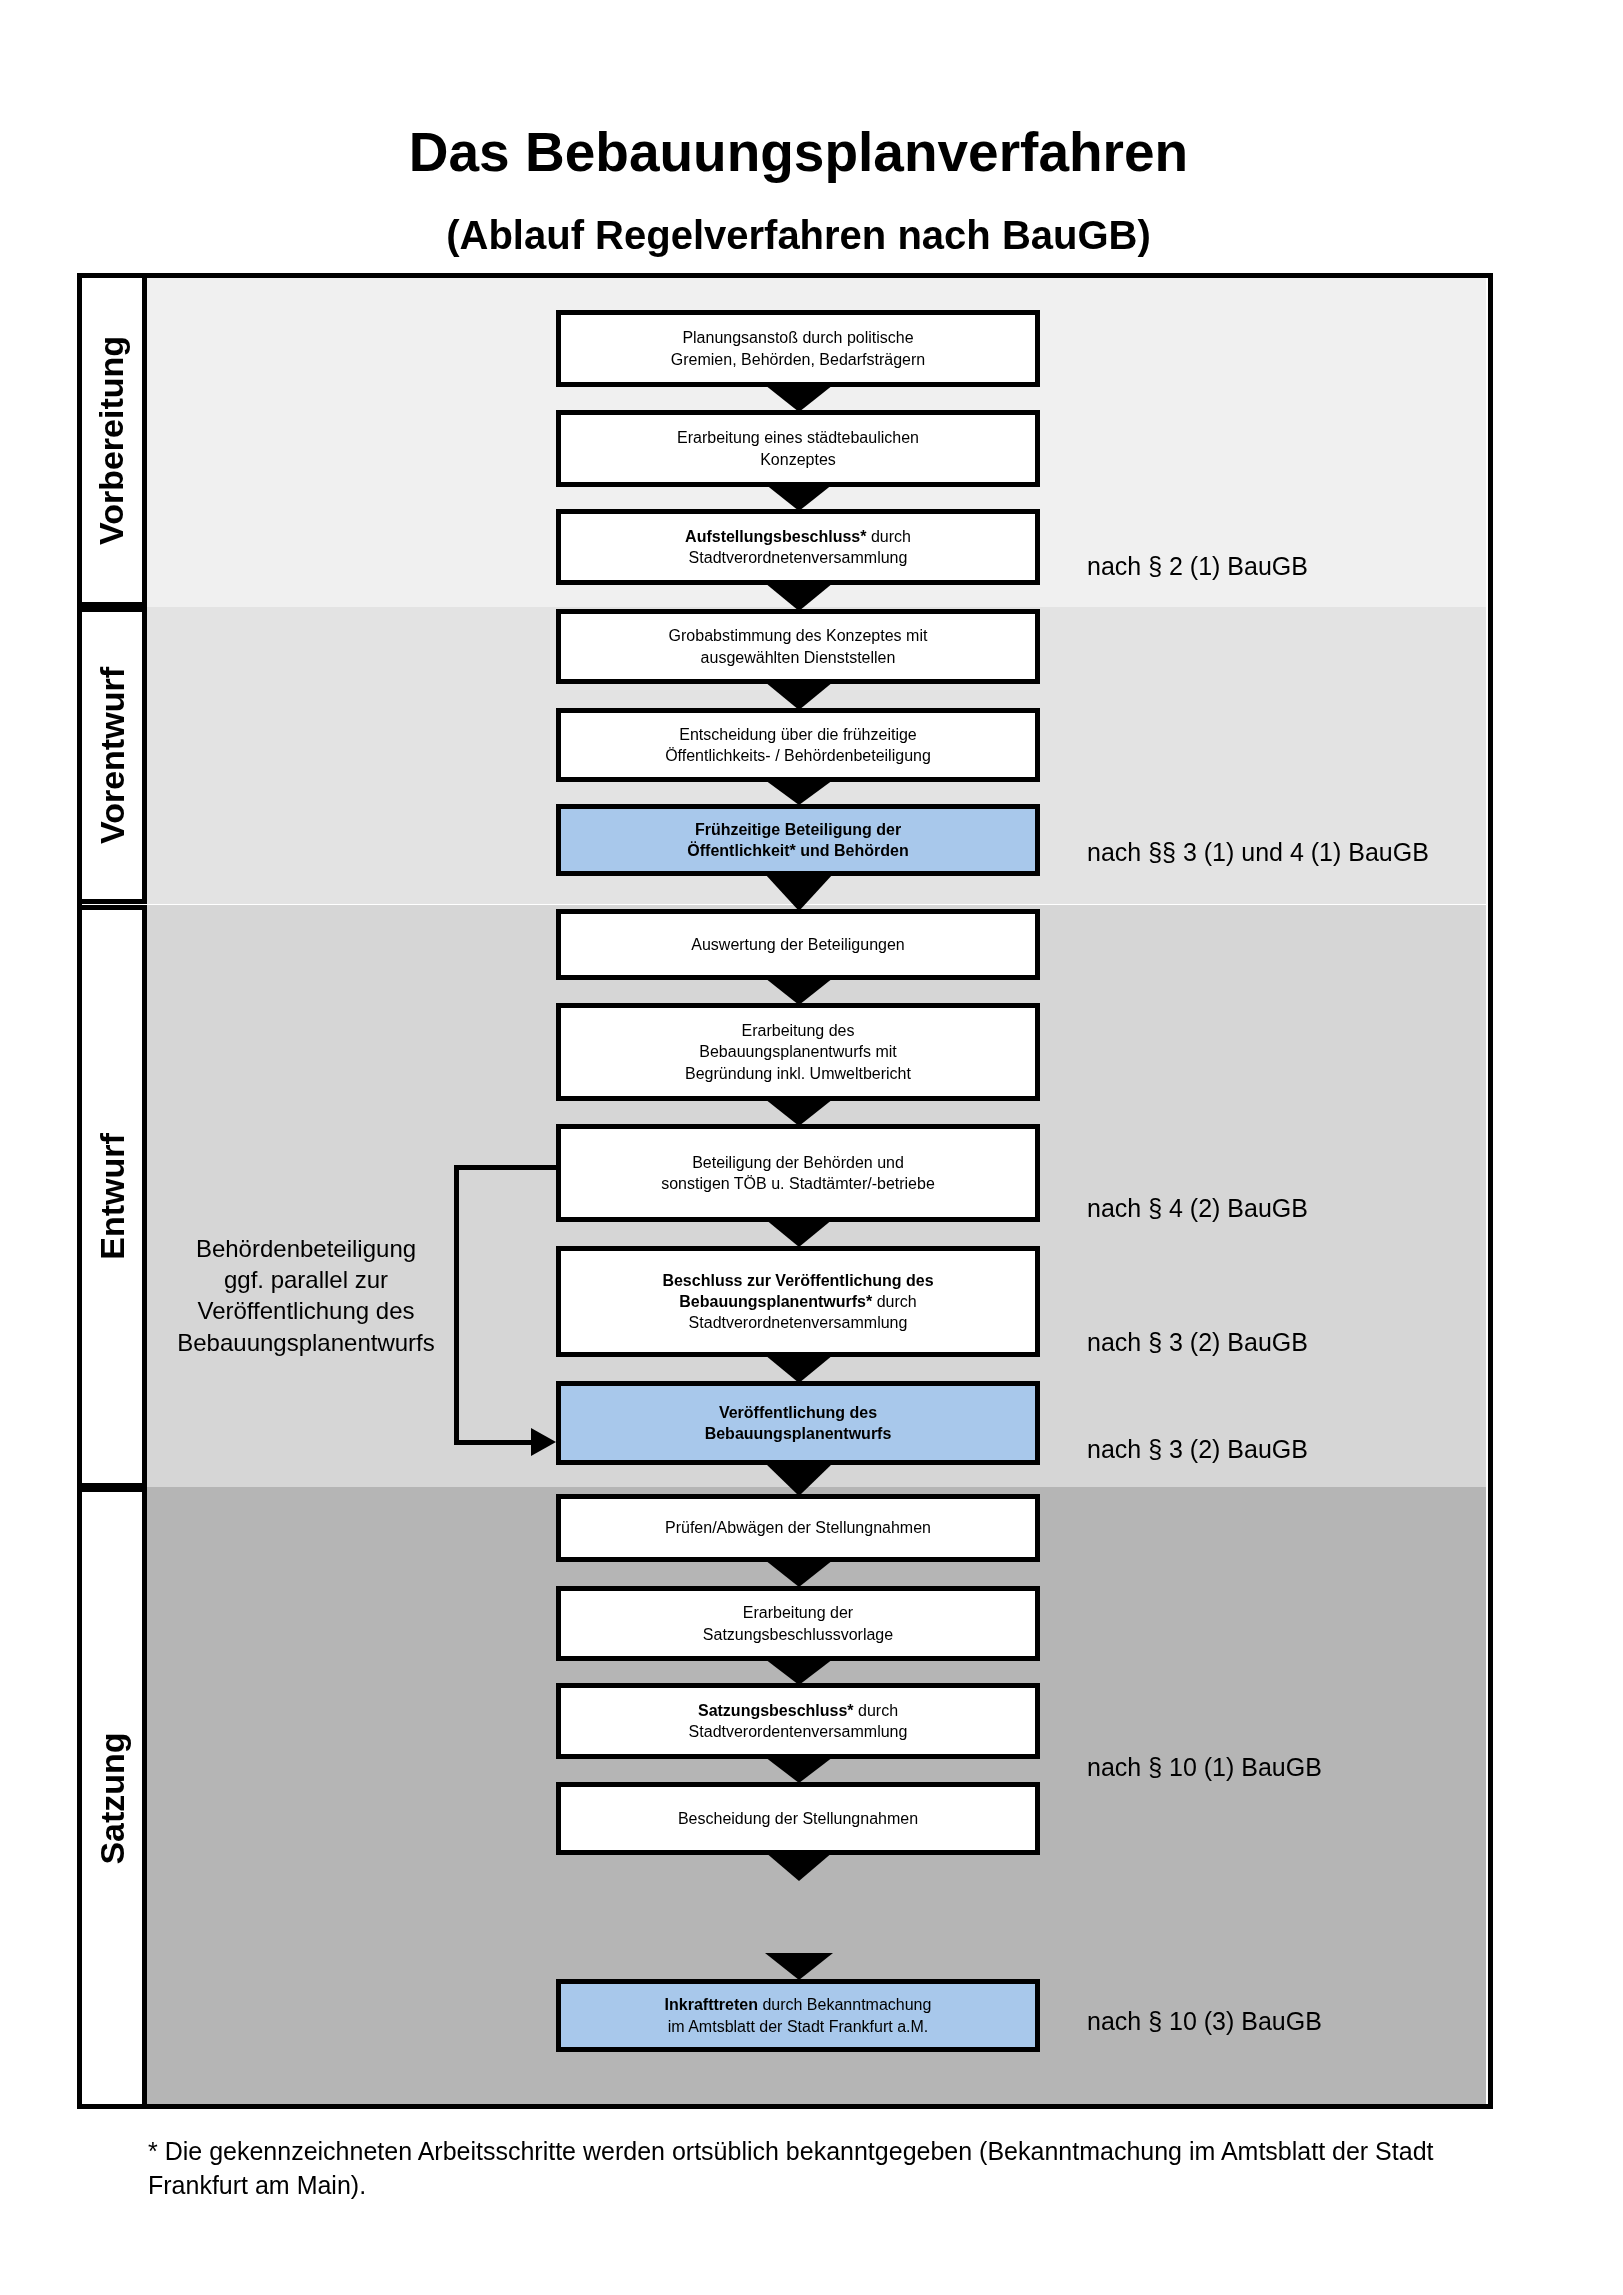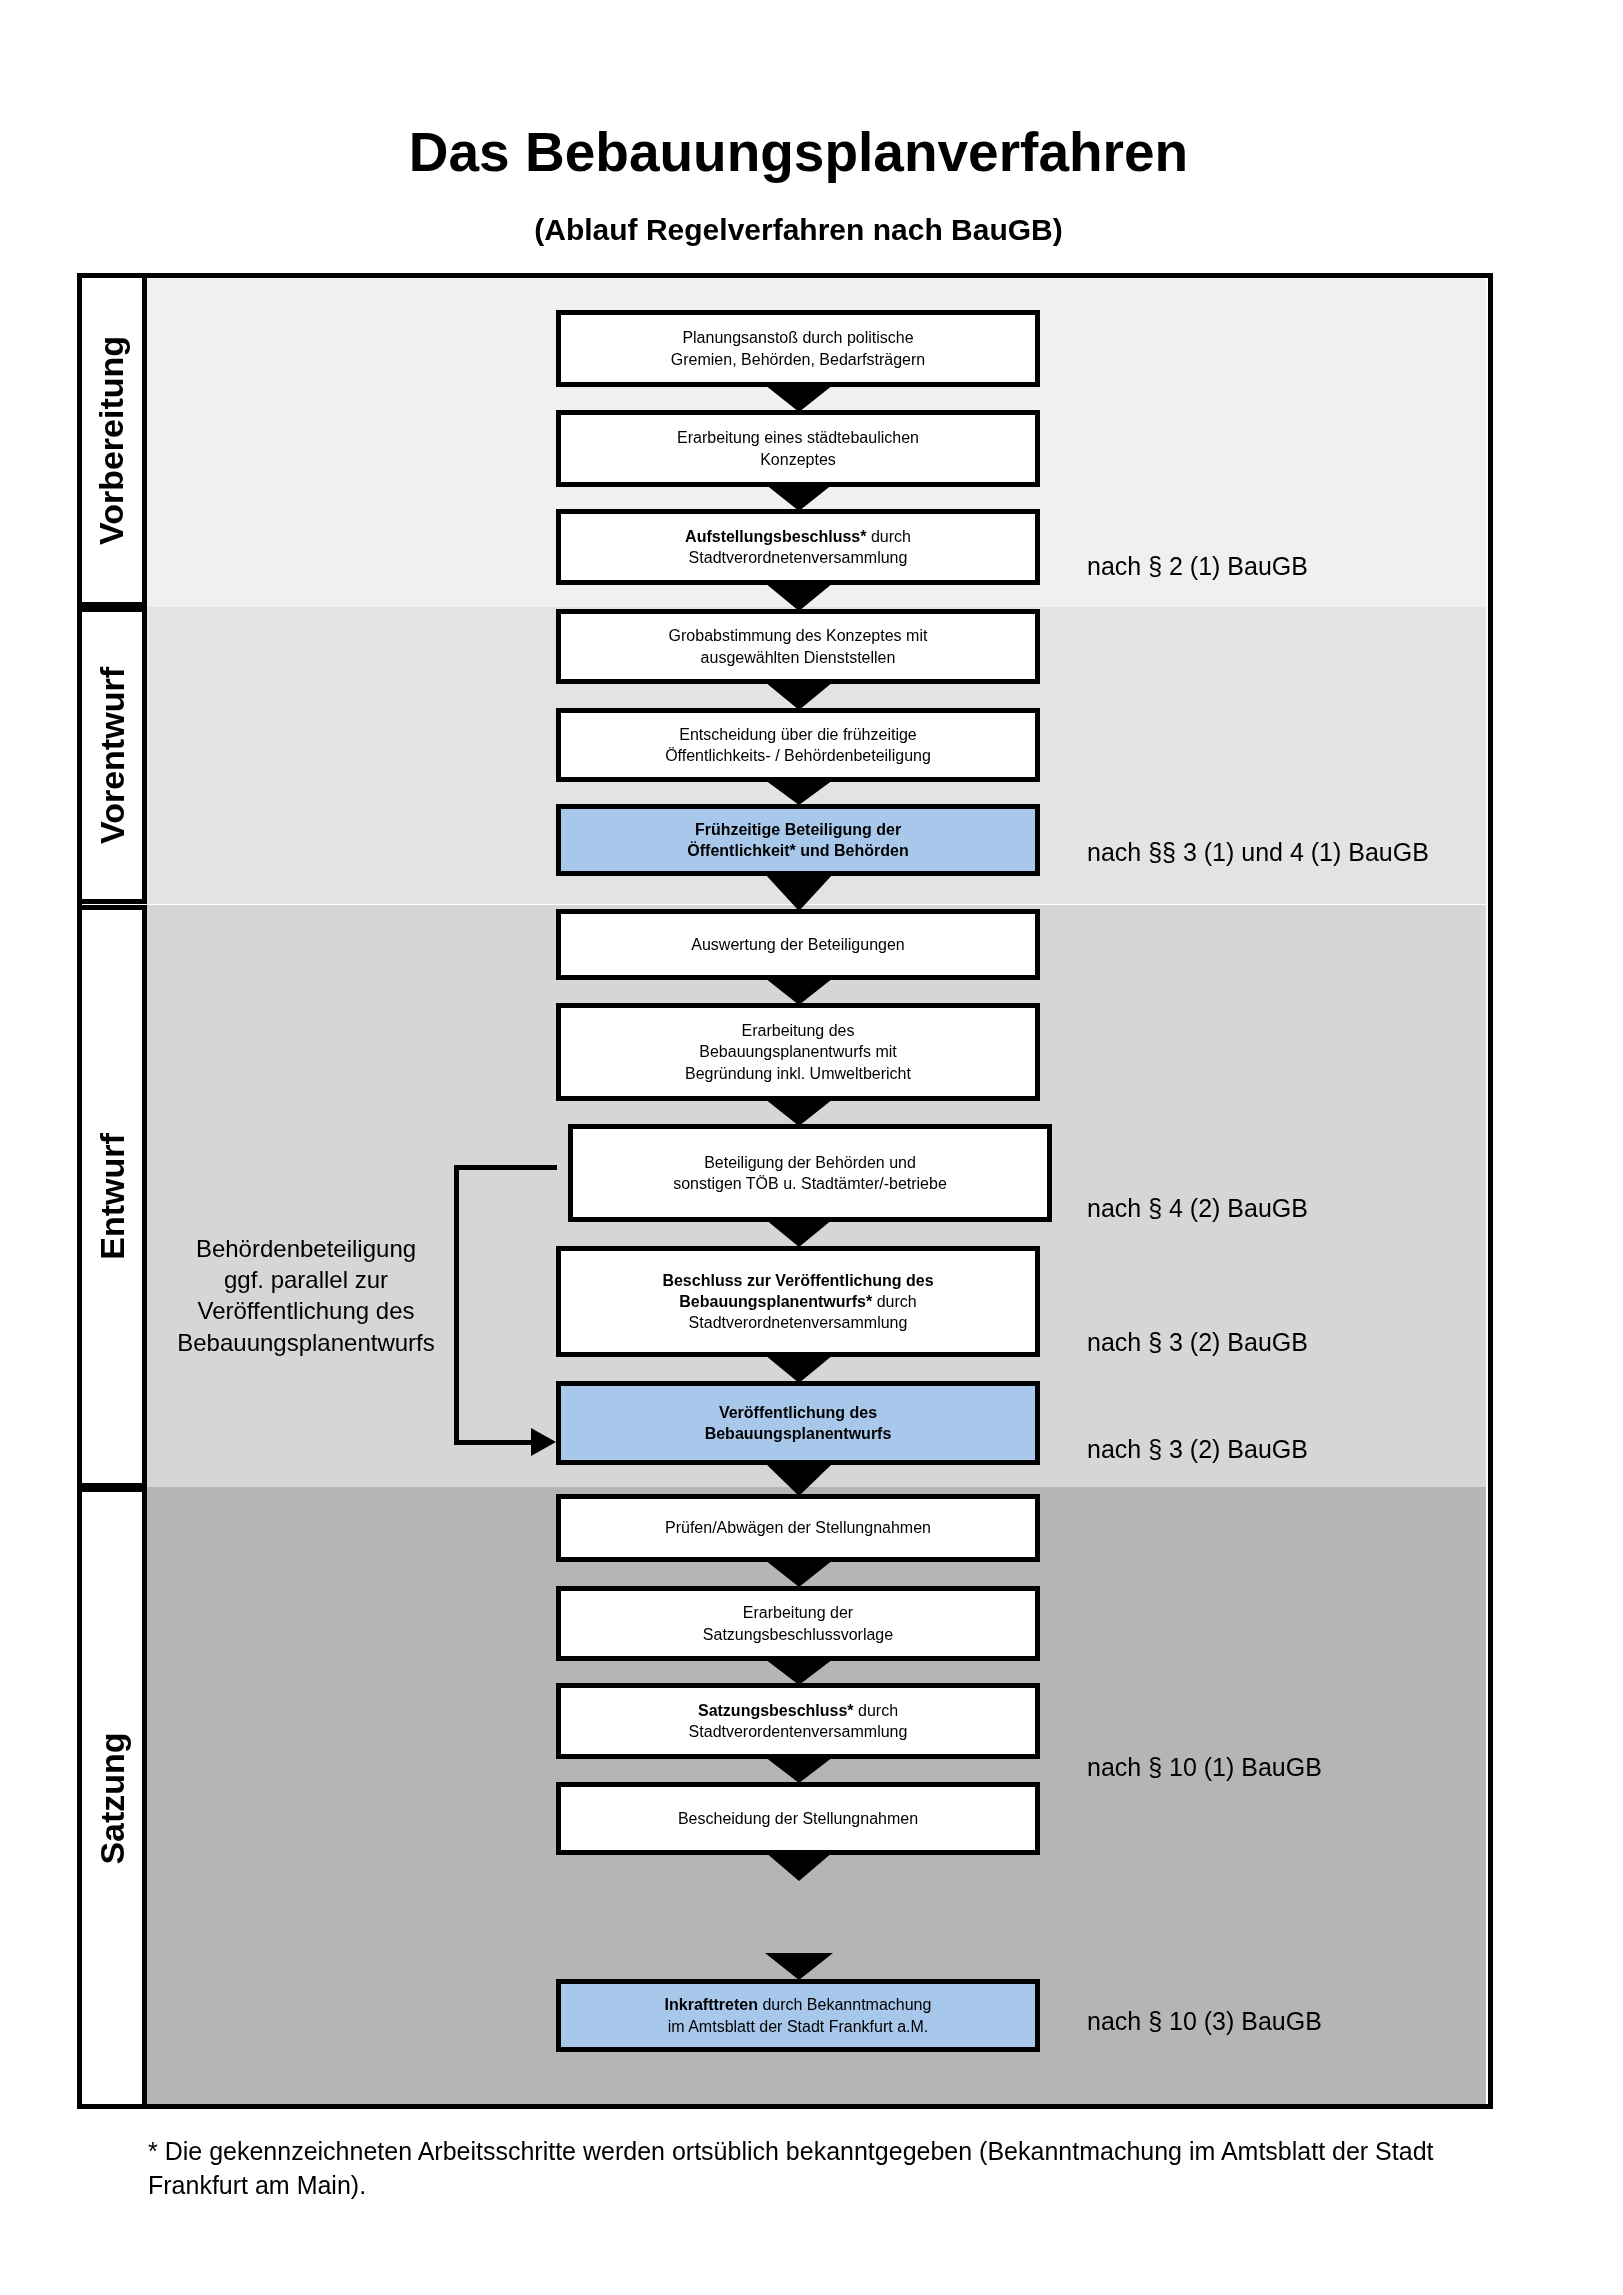--- a/index.html
+++ b/index.html
@@ -7,21 +7,21 @@
   html, body { margin: 0; padding: 0; background: #ffffff; }
   body { font-family: "Liberation Sans", sans-serif; color: #000; }
   #stage { position: relative; width: 1623px; height: 2295px; background: #fff; overflow: hidden; }
 
   .page-title {
     position: absolute; left: 0; top: 120px; width: 1597px;
     text-align: center; font-size: 55px; font-weight: bold; z-index: 2;
   }
   .page-subtitle {
     position: absolute; left: 0; top: 213px; width: 1597px;
-    text-align: center; font-size: 30px; font-weight: bold; z-index: 2;
+    text-align: center; font-size: 40px; font-weight: bold; z-index: 2;
   }
 
   .section-bg { position: absolute; left: 82px; width: 1404px; z-index: 1; }
 
   #frame {
     position: absolute; left: 77px; top: 273px; width: 1416px; height: 1836px;
     border: 5.9px solid #000; z-index: 3; background: transparent;
   }
 
   .side-cell {
@@ -150,21 +150,21 @@
     <div class="flow-box" style="top: 909px; height: 71px;">
       <div class="box-line"><span>Auswertung der Beteiligungen</span></div>
     </div>
     <div class="flow-arrow" style="top: 978px; border-top-width: 27px;"></div>
     <div class="flow-box" style="top: 1003px; height: 98px;">
       <div class="box-line"><span>Erarbeitung des</span></div>
       <div class="box-line"><span>Bebauungsplanentwurfs mit</span></div>
       <div class="box-line"><span>Begründung inkl. Umweltbericht</span></div>
     </div>
     <div class="flow-arrow" style="top: 1099px; border-top-width: 27px;"></div>
-    <div class="flow-box" style="top: 1124px; height: 98px; margin-left: 12px;">
+    <div class="flow-box" style="top: 1124px; height: 98px;">
       <div class="box-line"><span>Beteiligung der Behörden und</span></div>
       <div class="box-line"><span>sonstigen TÖB u. Stadtämter/-betriebe</span></div>
     </div>
     <div class="flow-arrow" style="top: 1219px; border-top-width: 28px;"></div>
     <div class="flow-box" style="top: 1246px; height: 111px;">
       <div class="box-line"><span class="seg-bold">Beschluss zur Veröffentlichung des</span></div>
       <div class="box-line"><span class="seg-bold">Bebauungsplanentwurfs*</span><span> durch</span></div>
       <div class="box-line"><span>Stadtverordnetenversammlung</span></div>
     </div>
     <div class="flow-arrow" style="top: 1355px; border-top-width: 28px;"></div>

